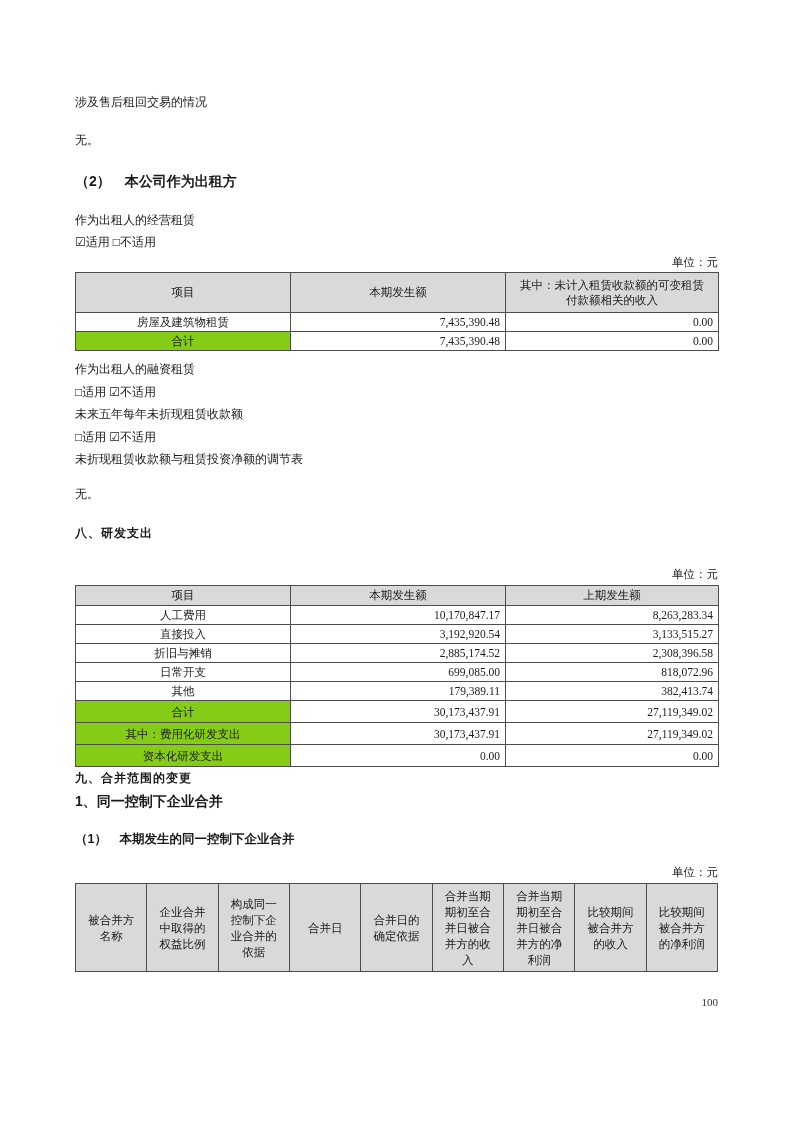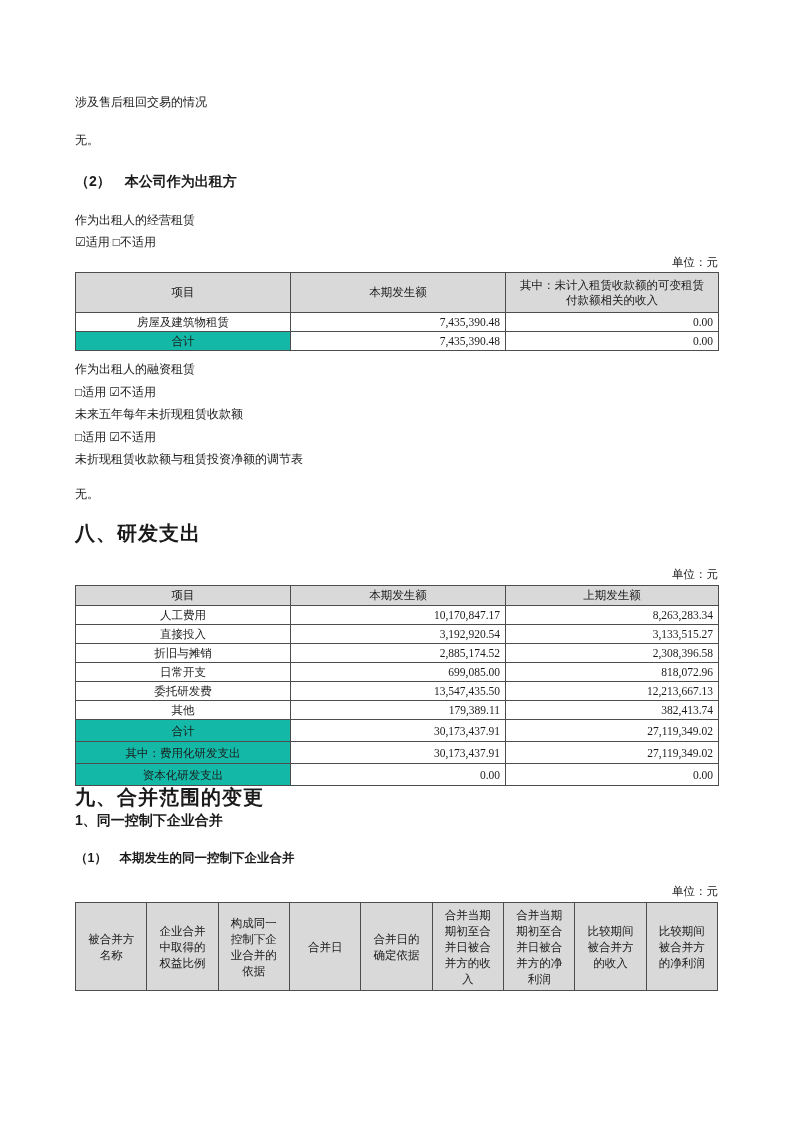--- a/index.html
+++ b/index.html
@@ -18,21 +18,21 @@
     position: absolute;
     left: 75px;
     top: 0;
     width: 643px;
   }
   .body-text { font-size: 12px; line-height: 15px; }
   .check-line { font-size: 12px; line-height: 15px; }
   .heading-l1 {
     font-family: "Liberation Sans", "DejaVu Sans", sans-serif;
     font-weight: bold;
-    font-size: 20px;
+    font-size: 12px;
     line-height: 22px;
     letter-spacing: 1px;
   }
   .heading-l2 {
     font-family: "Liberation Sans", "DejaVu Sans", sans-serif;
     font-weight: bold;
     font-size: 14px;
     line-height: 19px;
   }
   .heading-l3 {
@@ -63,21 +63,21 @@
     padding: 2px 10px;
     line-height: 15px;
   }
   td.label-cell { text-align: center; padding: 1px 6px; line-height: 16px; }
   td.num-cell { text-align: right; padding: 1px 5px; line-height: 16px; }
   .t1 th { height: 40px; }
   .t1 td { height: 18px; }
   .t2 th { height: 20px; padding: 1px 6px; }
   .t2 td { height: 17px; }
   .t2 tr.tall td { height: 22px; }
-  td.shaded { background: #14b8a6; }
+  td.shaded { background: #84cc16; }
   td.indent { }
   .t3 th {
     height: 88px;
     padding: 2px 9px;
     line-height: 16px;
     word-break: break-all;
   }
   .page-number {
     font-size: 11px;
     line-height: 13px;
@@ -186,25 +186,20 @@
         <td class="label-cell">折旧与摊销</td>
         <td class="num-cell">2,885,174.52</td>
         <td class="num-cell">2,308,396.58</td>
       </tr>
       <tr>
         <td class="label-cell">日常开支</td>
         <td class="num-cell">699,085.00</td>
         <td class="num-cell">818,072.96</td>
       </tr>
       <tr>
-        <td class="label-cell">委托研发费</td>
-        <td class="num-cell">13,547,435.50</td>
-        <td class="num-cell">12,213,667.13</td>
-      </tr>
-      <tr>
         <td class="label-cell">其他</td>
         <td class="num-cell">179,389.11</td>
         <td class="num-cell">382,413.74</td>
       </tr>
       <tr class="tall">
         <td class="label-cell shaded">合计</td>
         <td class="num-cell">30,173,437.91</td>
         <td class="num-cell">27,119,349.02</td>
       </tr>
       <tr class="tall">
@@ -235,15 +230,16 @@
         <th>合并日</th>
         <th>合并日的确定依据</th>
         <th>合并当期期初至合并日被合并方的收入</th>
         <th>合并当期期初至合并日被合并方的净利润</th>
         <th>比较期间被合并方的收入</th>
         <th>比较期间被合并方的净利润</th>
       </tr>
     </tbody>
       </table>
 
+    <div class="page-number mt-pageno">100</div>
 
   </div>
 </div>
 
 </body></html>

